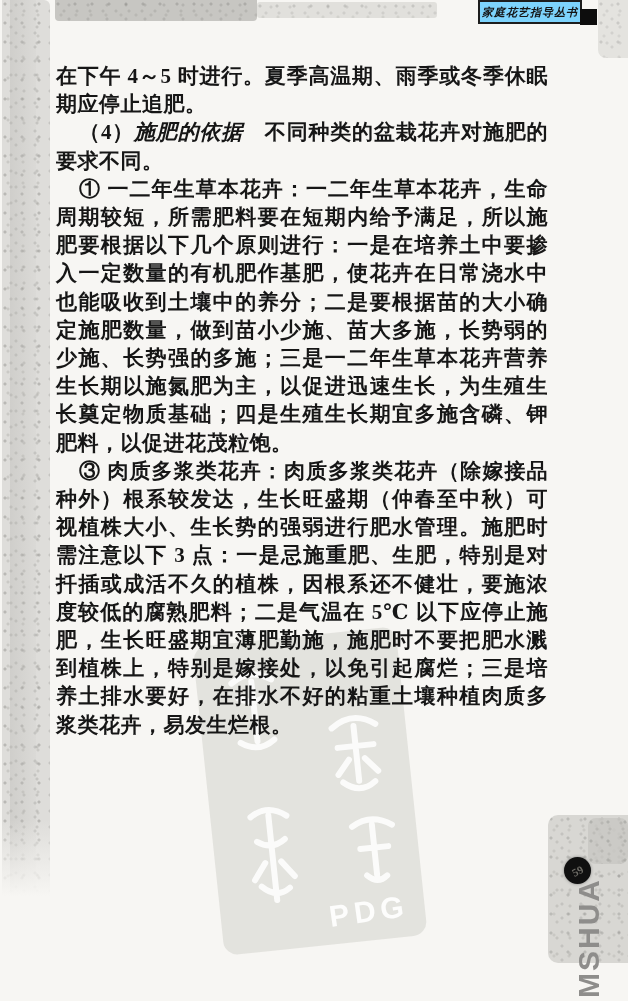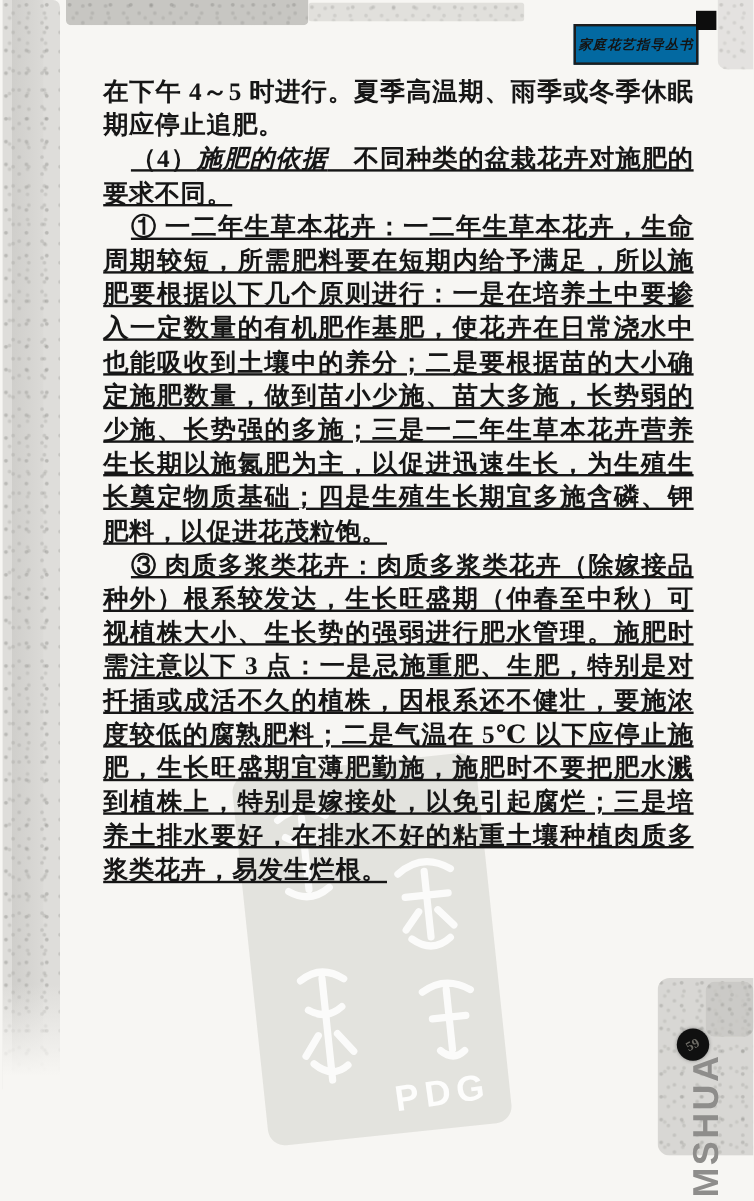--- a/index.html
+++ b/index.html
@@ -38,41 +38,41 @@
   .top-smudge-light{
     position:absolute;left:257px;top:2px;width:180px;height:16px;
     background-color:#dad9d5;border-radius:3px;opacity:.75;
   }
   .corner-smudge{
     position:absolute;left:598px;top:0;width:30px;height:58px;
     background-color:#dcdbd7;opacity:.7;border-radius:0 0 0 8px;
   }
   
   .header-box{
-    position:absolute;left:478px;top:20px;width:104px;height:34px;
-    border:2px solid #1d1d1d;background:#0369a1;
+    position:absolute;left:478px;top:0;width:104px;height:24px;
+    border:2px solid #1d1d1d;background:#7dd3fc;
     display:flex;align-items:center;justify-content:center;
     z-index:5;box-sizing:border-box;
   }
   .header-label{
     font-size:11px;font-weight:700;color:#141414;letter-spacing:1px;
     white-space:nowrap;font-style:italic;
   }
   .header-square{
     position:absolute;left:580px;top:9px;width:17px;height:16px;
     background:#0d0d0d;z-index:6;
   }
   
   .content{
-    position:absolute;left:86px;top:62px;width:492px;z-index:3;
+    position:absolute;left:56px;top:62px;width:492px;z-index:3;
     font-size:21px;line-height:28.2px;color:#161616;font-weight:600;
     text-align:justify;letter-spacing:.5px;
   }
   .content p{margin:0;padding:0;}
-  .content p.indent{text-indent:1.1em;text-decoration:underline;}
+  .content p.indent{text-indent:1.1em;}
   .kai{font-style:italic;}
   
   .pdg-seal{
     position:absolute;left:208px;top:636px;width:204px;height:310px;
     background:rgba(201,199,193,.42);
     border-radius:14px;transform:rotate(-6deg);z-index:1;
   }
   .seal-svg{position:absolute;left:0;top:0;width:100%;height:100%;}
   .pdg-label{
     position:absolute;right:16px;bottom:12px;

